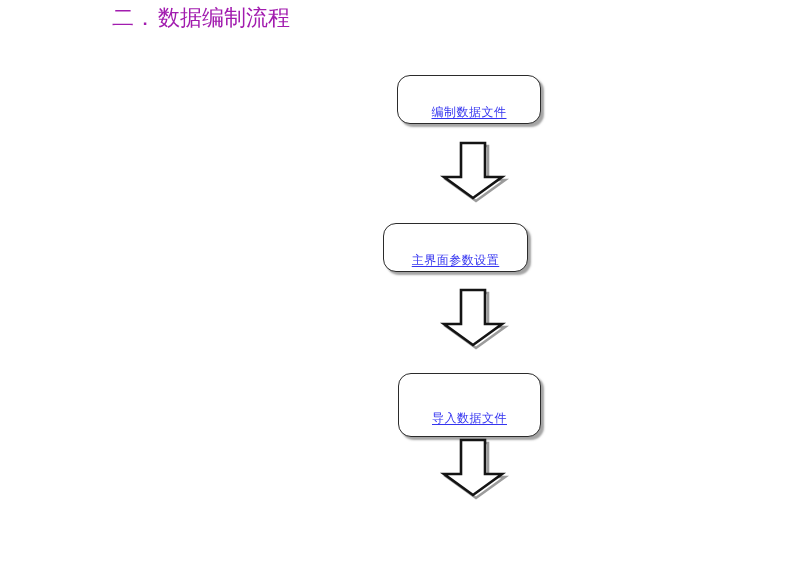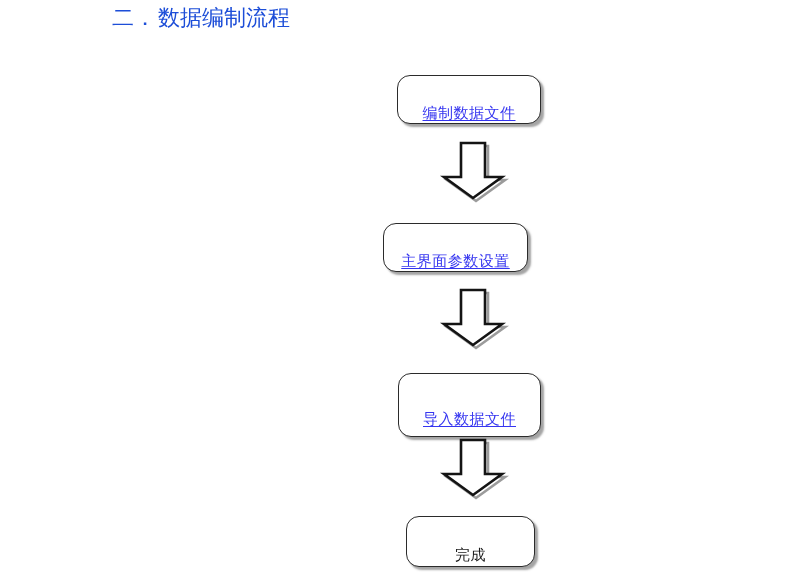--- a/index.html
+++ b/index.html
@@ -17,21 +17,21 @@
   }
 
   
   .page-title {
     position: absolute;
     left: 112px;
     top: 2px;
     font-family: "DejaVu Serif", serif;
     font-size: 22px;
     line-height: 32px;
-    color: #1d4ed8;
+    color: #a21caf;
     white-space: nowrap;
     letter-spacing: 0px;
   }
   .page-title .num {
     margin-right: 2px;
   }
 
   
   .flowchart {
     position: absolute;
@@ -47,22 +47,22 @@
     box-sizing: border-box;
     background: #ffffff;
     border: 1.4px solid #2b2b2b;
     border-radius: 13px;
     display: flex;
     align-items: center;
     justify-content: center;
     box-shadow: 3px 3px 2px rgba(90,90,90,0.55);
   }
   .flow-box .box-label {
-    font-family: Liberation Sans, sans-serif;
-    font-size: 15px;
+    font-family: Liberation Mono, monospace;
+    font-size: 12px;
     line-height: 20px;
     white-space: nowrap;
     letter-spacing: 0.5px;
     margin-top: 27px;
   }
   .flow-box.link-style .box-label {
     color: #3535f0;
     text-decoration: underline;
     text-decoration-color: #3535f0;
     text-underline-offset: 2px;
@@ -128,17 +128,14 @@
     <span class="box-label">导入数据文件</span>
   </div>
 
   <div class="flow-arrow" id="arrow-3">
     <svg viewBox="0 0 66 60" xmlns="http://www.w3.org/2000/svg">
       <path d="M 21 2 L 45 2 L 45 36 L 62 36 L 33 57 L 4 36 L 21 36 Z" fill="#ffffff" stroke="#141414" stroke-width="2.6" stroke-linejoin="miter" transform="translate(3,3)" opacity="0.42"></path>
       <path d="M 21 2 L 45 2 L 45 36 L 62 36 L 33 57 L 4 36 L 21 36 Z" fill="#ffffff" stroke="#141414" stroke-width="2.6" stroke-linejoin="miter"></path>
     </svg>
   </div>
 
-  <div class="flow-box plain-style" id="box-4">
-    <span class="box-label">完成</span>
-  </div>
 
 </div>
 
 </body></html>

